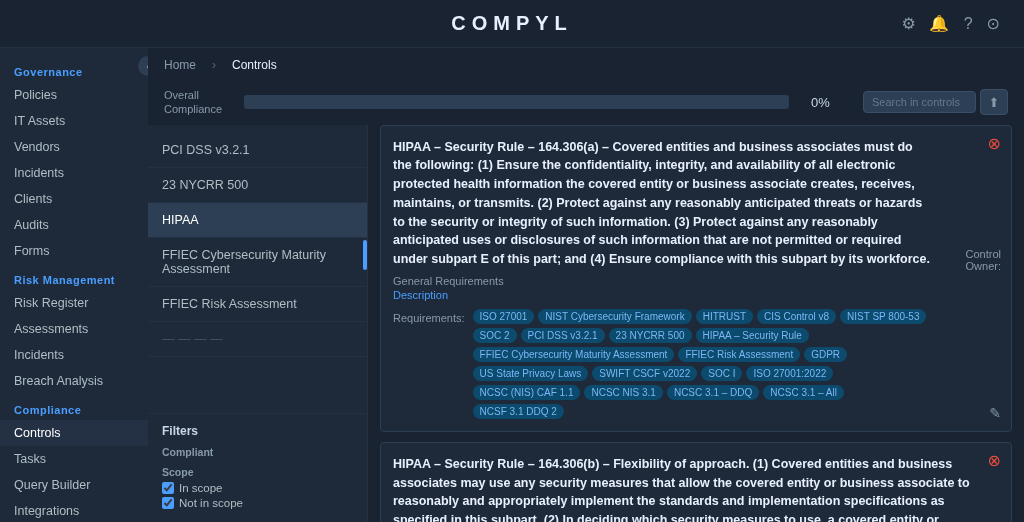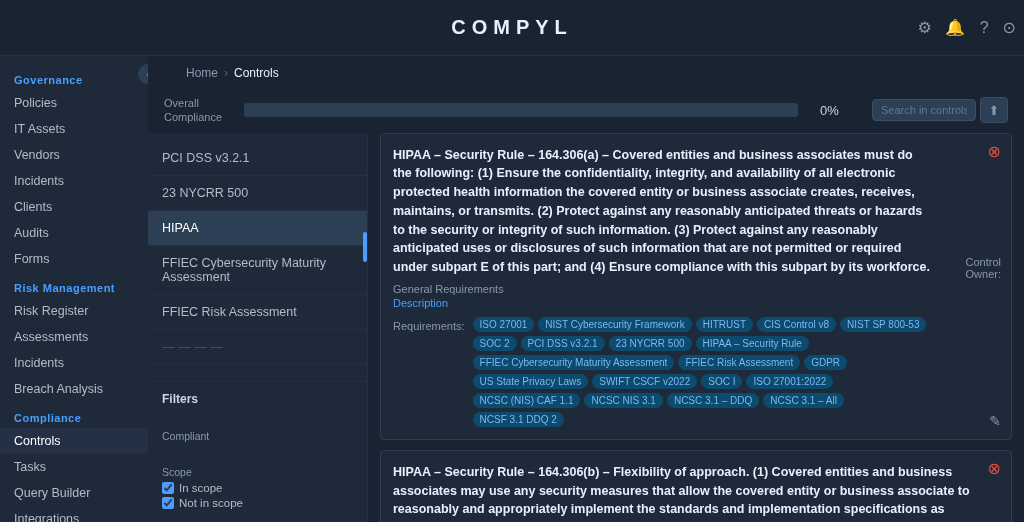--- a/index.html
+++ b/index.html
@@ -10,25 +10,25 @@
       width: 1024px;
       height: 522px;
       overflow: hidden;
       display: flex;
       flex-direction: column;
     }
 
     
     .top-header {
       background: #1a2332;
-      height: 56px;
+      height: 48px;
       display: flex;
       align-items: center;
       justify-content: space-between;
-      padding: 0 8px;
+      padding: 0 24px;
       border-bottom: 1px solid #243044;
       flex-shrink: 0;
     }
     .top-header .logo {
       font-size: 20px;
       font-weight: 700;
       letter-spacing: 6px;
       color: #e8f0fe;
       position: absolute;
       left: 50%;
@@ -102,23 +102,22 @@
       background: #1a2332;
     }
 
     
     .breadcrumb {
       padding: 10px 16px;
       font-size: 12px;
       color: #8899aa;
       display: flex;
       align-items: center;
-      gap: 6px;
-      flex-shrink: 0;
-      margin-left: 22px;
+      gap: 16px;
+      flex-shrink: 0;
     }
     .breadcrumb .sep { color: #556677; }
     .breadcrumb .current { color: #e8f0fe; font-weight: 500; }
 
     
     .compliance-bar {
       display: flex;
       align-items: center;
       padding: 6px 16px 8px;
       gap: 22px;
@@ -152,21 +151,21 @@
       align-items: center;
       gap: 4px;
     }
     .search-input {
       background: #2d3f55;
       border: 1px solid #3a4f66;
       border-radius: 4px;
       color: #c8d6e5;
       padding: 4px 8px;
       font-size: 11px;
-      width: 104px;
+      width: 113px;
     }
     .search-input::placeholder { color: #667788; }
     .export-btn {
       background: #2d3f55;
       border: 1px solid #3a4f66;
       border-radius: 4px;
       color: #8899aa;
       width: 28px;
       height: 26px;
       display: flex;
@@ -227,21 +226,22 @@
     .filters-title {
       font-size: 12px;
       font-weight: 600;
       color: #c8d6e5;
       margin-bottom: 7px;
     }
     .filter-group-label {
       font-size: 10.5px;
       color: #8899aa;
       margin-bottom: 4px;
-      margin-top: 24px;
+      margin-top: 8px;
+      font-weight: bold;
     }
     .checkbox-row {
       display: flex;
       align-items: center;
       gap: 5px;
       margin: 3px 0;
       font-size: 11.5px;
       color: #b0bec5;
     }
     .checkbox-row input { accent-color: #4a9eff; width: 12px; height: 12px; }

